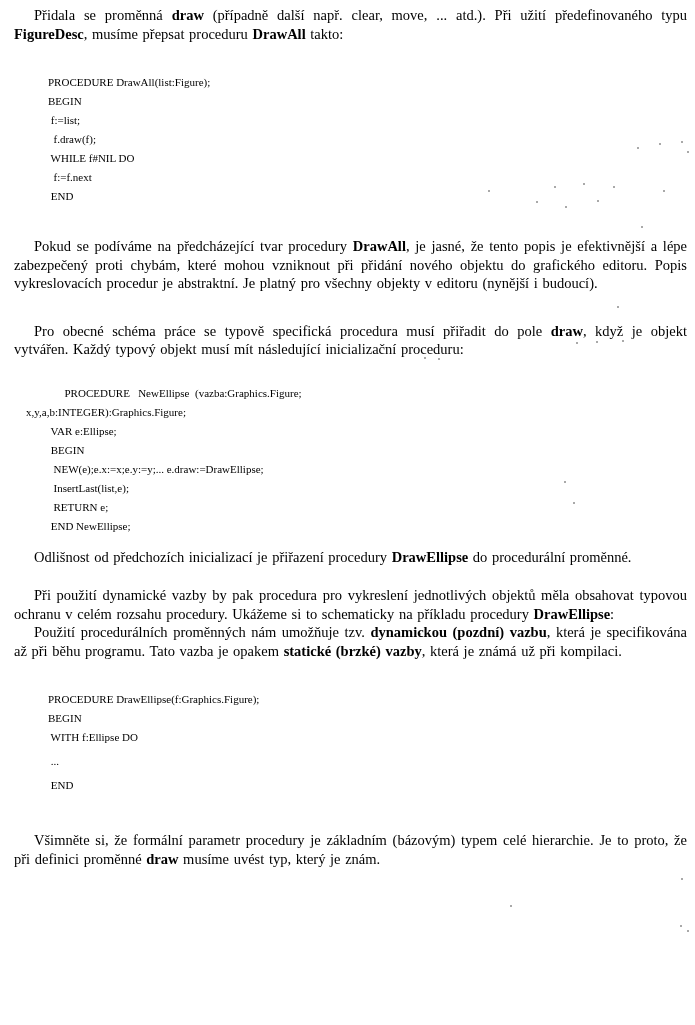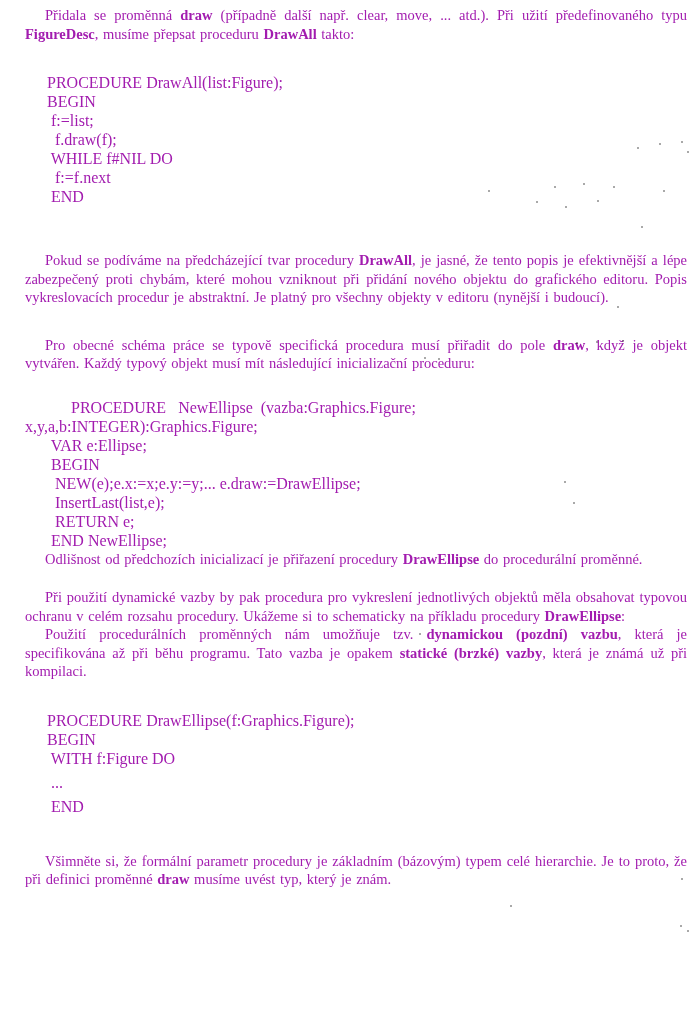--- a/index.html
+++ b/index.html
@@ -1,48 +1,48 @@
 <!DOCTYPE html>
 <html><head>
 <meta charset="utf-8">
 <style>
   html, body { margin: 0; padding: 0; background: #e8e8e8; }
   .page {
     width: 695px;
     height: 1025px;
     box-sizing: border-box;
-    padding: 6px 8px 0 25px;
+    padding: 6px 8px 0 14px;
     background: #ffffff;
-    color: #a21caf;
+    color: #000000;
     font-family: "Liberation Serif", "DejaVu Serif", serif;
     font-size: 14.5px;
     position: relative;
     overflow: hidden;
   }
   .para {
     margin: 0;
     text-align: justify;
     text-indent: 20px;
     line-height: 18.5px;
     word-spacing: 1px;
   }
   .para .b { font-weight: 700; }
   .code {
-    margin: 0;
+    margin: 12px;
     padding-left: 22px;
     line-height: 19px;
-    font-size: 16px;
+    font-size: 11px;
   }
   .cl { white-space: pre; }
   .cl.outdent { margin-left: -22px; }
   .cl.gap-above { margin-top: 5px; }
 
   
   .code-drawall   { margin-top: 30px; }
-  .p2             { margin-top: 45px; }
+  .p2             { margin-top: 31px; }
   .p3             { margin-top: 29px; }
   .code-newellipse{ margin-top: 25px; }
   .p4             { }
   .p5             { margin-top: 0; }
   .p6             { margin-top: 20px; }
   .code-drawellipse{ margin-top: 30px; }
   .p7             { margin-top: 36px; }
 
   
   .noise i {
@@ -87,21 +87,21 @@
 
   <p class="para p4"><span>Odlišnost od předchozích inicializací je přiřazení procedury </span><span class="b">DrawEllipse</span><span> do procedurální proměnné.</span></p>
 
   <p class="para p6"><span>Při použití dynamické vazby by pak procedura pro vykreslení jednotlivých objektů měla obsahovat typovou ochranu v celém rozsahu procedury. Ukážeme si to schematicky na příkladu procedury </span><span class="b">DrawEllipse</span><span>:</span></p>
 
   <p class="para p5"><span>Použití procedurálních proměnných nám umožňuje tzv. </span><span class="b">dynamickou (pozdní) vazbu</span><span>, která je specifikována až při běhu programu. Tato vazba je opakem </span><span class="b">statické (brzké) vazby</span><span>, která je známá už při kompilaci.</span></p>
 
   <div class="code code-drawellipse">
     <div class="cl">PROCEDURE DrawEllipse(f:Graphics.Figure);</div>
     <div class="cl">BEGIN</div>
-    <div class="cl"> WITH f:Figure DO</div>
+    <div class="cl"> WITH f:Ellipse DO</div>
     <div class="cl gap-above"> ...</div>
     <div class="cl gap-above"> END</div>
   </div>
 
   <p class="para p7"><span>Všimněte si, že formální parametr procedury je základním (bázovým) typem celé hierarchie. Je to proto, že při definici proměnné </span><span class="b">draw</span><span> musíme uvést typ, který je znám.</span></p>
 
   <div class="noise">
     <i style="left:637px; top:147px;"></i>
     <i style="left:659px; top:143px;"></i>
     <i style="left:681px; top:141px;"></i>

